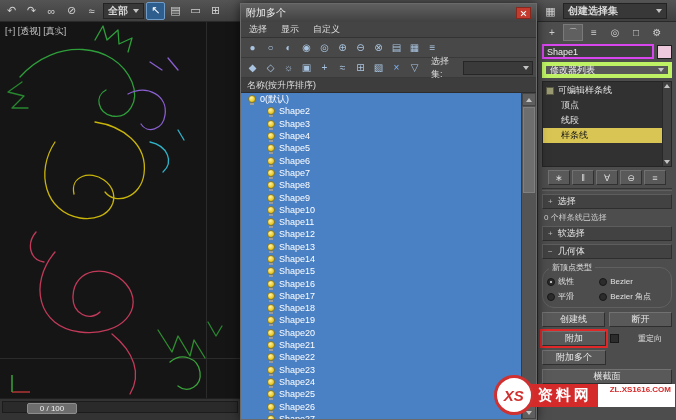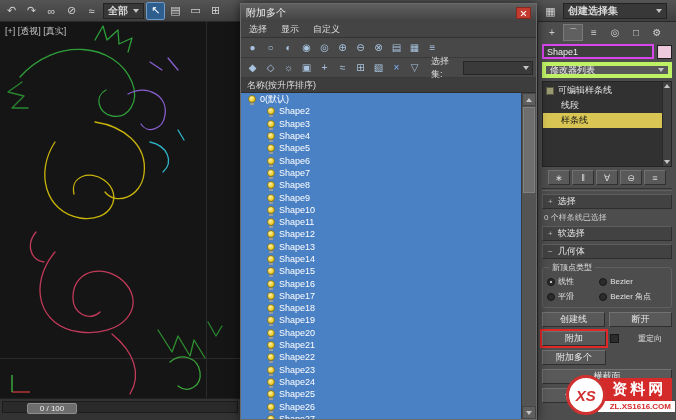--- a/index.html
+++ b/index.html
@@ -69,37 +69,37 @@
   .stack-row.child{padding-left:18px;}
   .stack-row.selected{background:#d8c554;color:#151515;}
   .stack-ico{width:8px;height:8px;background:#9a9a72;border:1px solid #5a5a44;flex:none;}
   .stack-scroll{width:9px;background:#404040;border-left:1px solid #282828;display:flex;flex-direction:column;justify-content:space-between;align-items:center;padding:2px 0;}
   .stack-btns{display:flex;gap:2px;margin:3px 0;justify-content:center;}
   .sbtn{width:22px;height:15px;background:#595959;border:1px solid #707070;border-bottom-color:#313131;border-right-color:#313131;color:#ddd;font-size:9px;display:flex;align-items:center;justify-content:center;}
   .divider{height:3px;border-top:1px solid #333;border-bottom:1px solid #606060;margin:2px 0;}
   .rollout{height:15px;background:#424242;border:1px solid #5d5d5d;border-bottom-color:#2e2e2e;border-right-color:#2e2e2e;color:#e6e6e6;font-size:9px;display:flex;align-items:center;padding:0 5px;gap:5px;margin-top:3px;}
   .ro-state{font-size:8px;color:#bbb;}
   .status{color:#cfcfcf;font-size:8px;margin:3px 2px 1px;}
-  .group{border:1px solid #606060;border-radius:3px;margin-top:8px;padding:8px 4px 5px;position:relative;}
+  .group{border:1px solid #606060;border-radius:12px;margin-top:8px;padding:8px 4px 5px;position:relative;}
   .group-title{position:absolute;top:-6px;left:6px;background:#4d4d4d;padding:0 3px;color:#e0e0e0;font-size:8px;}
   .radio-grid{display:grid;grid-template-columns:1fr 1.35fr;gap:4px 2px;}
   .radio{display:flex;align-items:center;gap:3px;color:#e0e0e0;font-size:8px;}
   .dot{width:8px;height:8px;border-radius:50%;background:#2c2c2c;border:1px solid #181818;position:relative;flex:none;}
   .radio.sel .dot::after{content:"";position:absolute;inset:2px;border-radius:50%;background:#ececec;}
   .btn-row{display:flex;gap:4px;margin-top:4px;align-items:center;}
   .pbtn{flex:1;height:15px;background:#595959;border:1px solid #717171;border-bottom-color:#2f2f2f;border-right-color:#2f2f2f;color:#e8e8e8;font-size:9px;display:flex;align-items:center;justify-content:center;}
   .pbtn.annotated{outline:2px solid #e02828;}
   .spacer{flex:1;}
   .check{flex:1;display:flex;align-items:center;gap:19px;color:#e0e0e0;font-size:8px;}
   .checkbox{width:9px;height:9px;background:#2c2c2c;border:1px solid #181818;flex:none;}
 
   
   .watermark{position:absolute;right:1px;bottom:5px;display:flex;align-items:center;z-index:50;}
   .wm-logo{width:40px;height:40px;border-radius:50%;background:#fff;border:3px solid #d03030;color:#d03030;font-weight:bold;font-style:italic;font-size:15px;display:flex;align-items:center;justify-content:center;margin-right:-8px;position:relative;z-index:2;}
-  .wm-text{display:flex;flex-direction:column;align-items:center;}
+  .wm-text{display:flex;flex-direction:row;}
   .wm-name{background:#d42a2a;color:#fff;font-size:15px;font-weight:bold;padding:2px 6px 2px 12px;letter-spacing:3px;white-space:nowrap;}
   .wm-url{background:#fff;color:#d42a2a;font-size:8px;font-weight:bold;padding:1px 4px 1px 12px;}
 </style>
 </head>
 <body>
 
 <div class="app">
 
   <div class="top-toolbar">
     <div class="tb-group">
@@ -345,20 +345,21 @@
       <span>修改器列表</span>
       <span class="arr"></span>
     </div>
     <div class="stack">
       <div class="stack-rows">
         <div class="stack-row">
           <span class="stack-ico"></span>
           <span>可编辑样条线</span>
         </div>
         <div>
+            <div class="stack-row child">顶点</div>
             <div class="stack-row child">线段</div>
             <div class="stack-row child selected">样条线</div>
           </div>
       </div>
       <div class="stack-scroll">
         <span class="tri-up"></span>
         <span class="tri-dn"></span>
       </div>
     </div>
     <div class="stack-btns">

